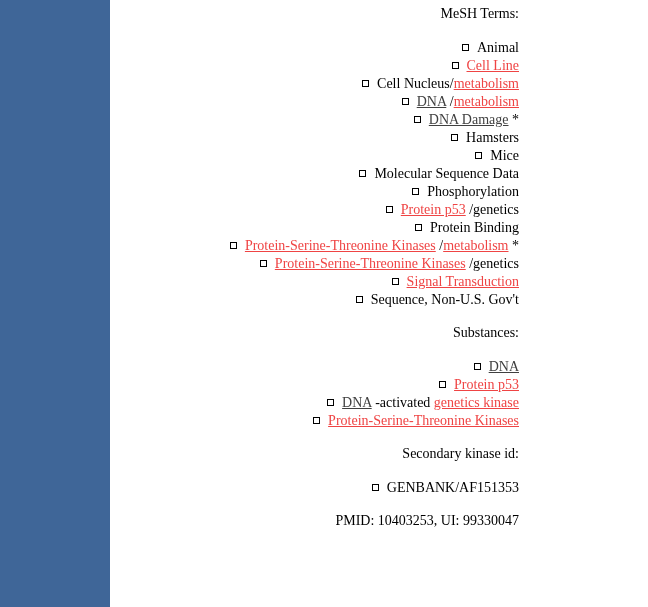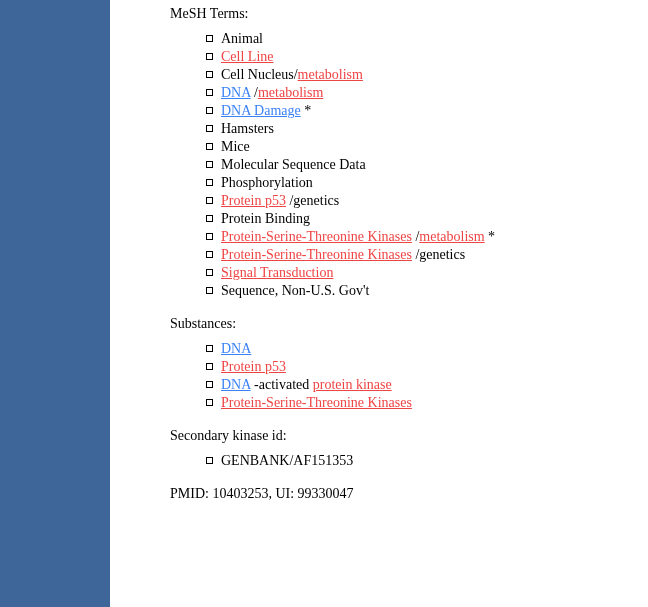--- a/index.html
+++ b/index.html
@@ -7,37 +7,38 @@
     padding: 0;
     font-family: "Times New Roman", Times, serif;
     font-size: 14px;
     color: #000;
     background: #fff;
   }
   .page {
     display: flex;
     width: 529px;
     min-height: 607px;
+    text-align: right;
   }
   .sidebar {
     width: 110px;
     background: #3f6698;
     flex-shrink: 0;
   }
   .content {
     flex: 1;
     padding: 6px 10px 8px 60px;
     box-sizing: border-box;
   }
   .heading {
     margin: 0 0 2px 0;
   }
   ul.terms {
     list-style: none;
-    margin: 8px 0 16px 0;
+    margin: 17px 0 16px 0;
     padding: 0 0 0 36px;
   }
   ul.terms li {
     padding: 1px 0;
     position: relative;
   }
   ul.terms li::before {
     content: "";
     display: inline-block;
     width: 5px;
@@ -46,21 +47,21 @@
     margin-right: 8px;
     vertical-align: middle;
     position: relative;
     top: -1px;
   }
   .lnk {
     text-decoration: underline;
     cursor: pointer;
   }
   .blue { color: #ef4444; }
-  .red  { color: #3b82f6; }
+  .red  { color: #404040; }
   .txt  { color: #000; }
   .pmid {
     margin-top: 4px;
   }
 </style>
 </head>
 <body>
 
 <div class="page">
   <div class="sidebar"></div>
@@ -82,21 +83,21 @@
         <li><span class="lnk blue">Protein-Serine-Threonine Kinases</span><span class="txt"> /</span><span class="lnk blue">metabolism</span><span class="txt"> *</span></li>
         <li><span class="lnk blue">Protein-Serine-Threonine Kinases</span><span class="txt"> /genetics</span></li>
         <li><span class="lnk blue">Signal Transduction</span></li>
         <li><span class="txt">Sequence, Non-U.S. Gov't</span></li>
       </ul>
 
     <div class="heading">Substances:</div>
     <ul class="terms" id="substances-list">
         <li><span class="lnk red">DNA</span></li>
         <li><span class="lnk blue">Protein p53</span></li>
-        <li><span class="lnk red">DNA</span><span class="txt"> -activated </span><span class="lnk blue">protein kinase</span></li>
+        <li><span class="lnk red">DNA</span><span class="txt"> -activated </span><span class="lnk blue">genetics kinase</span></li>
         <li><span class="lnk blue">Protein-Serine-Threonine Kinases</span></li>
       </ul>
 
     <div class="heading">Secondary kinase id:</div>
     <ul class="terms" id="secondary-list">
         <li><span class="txt">GENBANK/AF151353</span></li>
       </ul>
 
     <div class="pmid">PMID: 10403253, UI: 99330047</div>
   </div>

